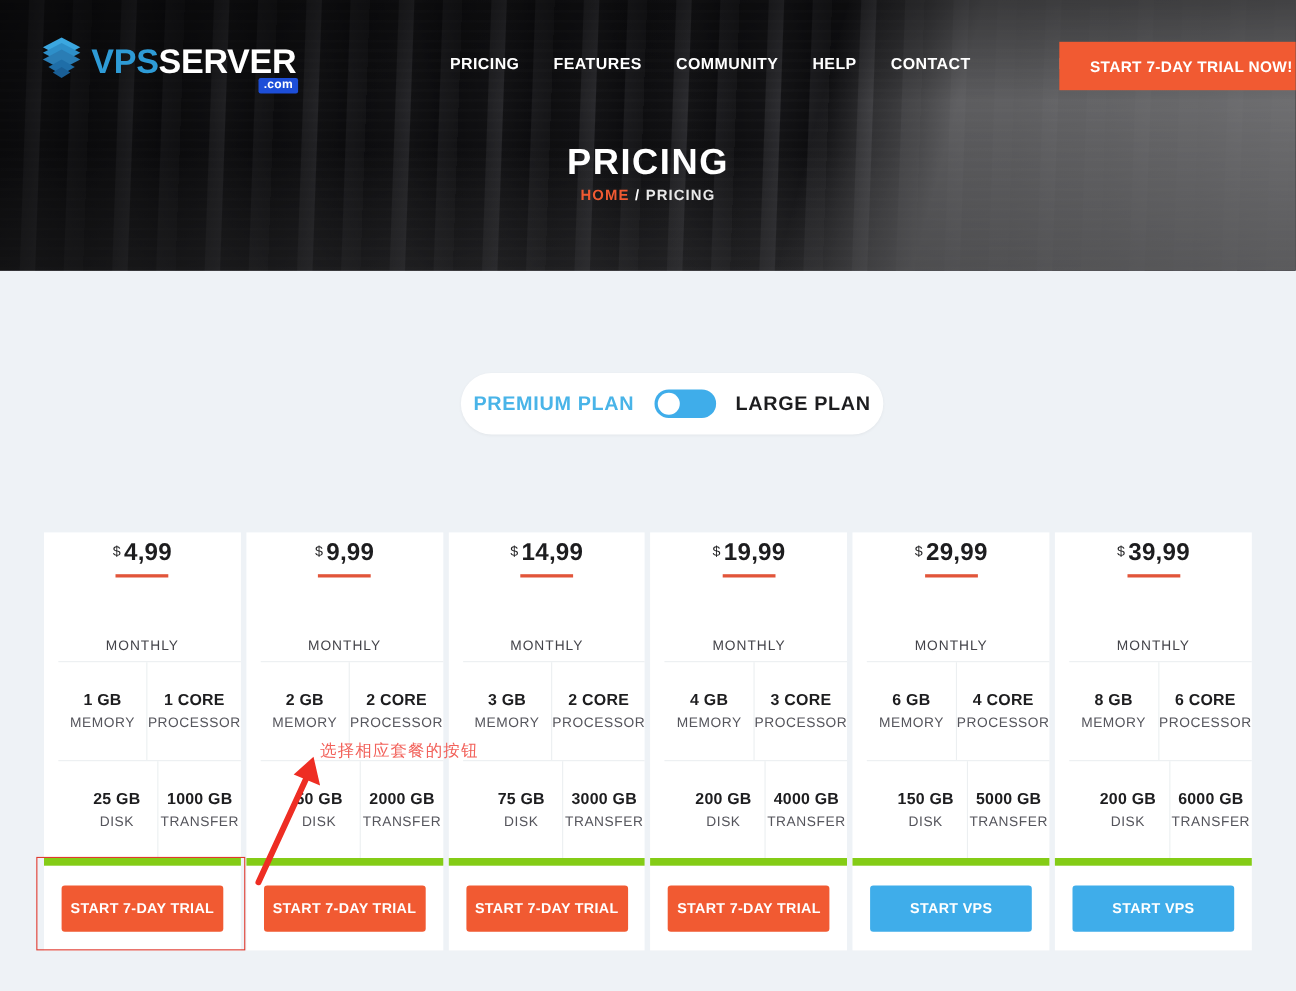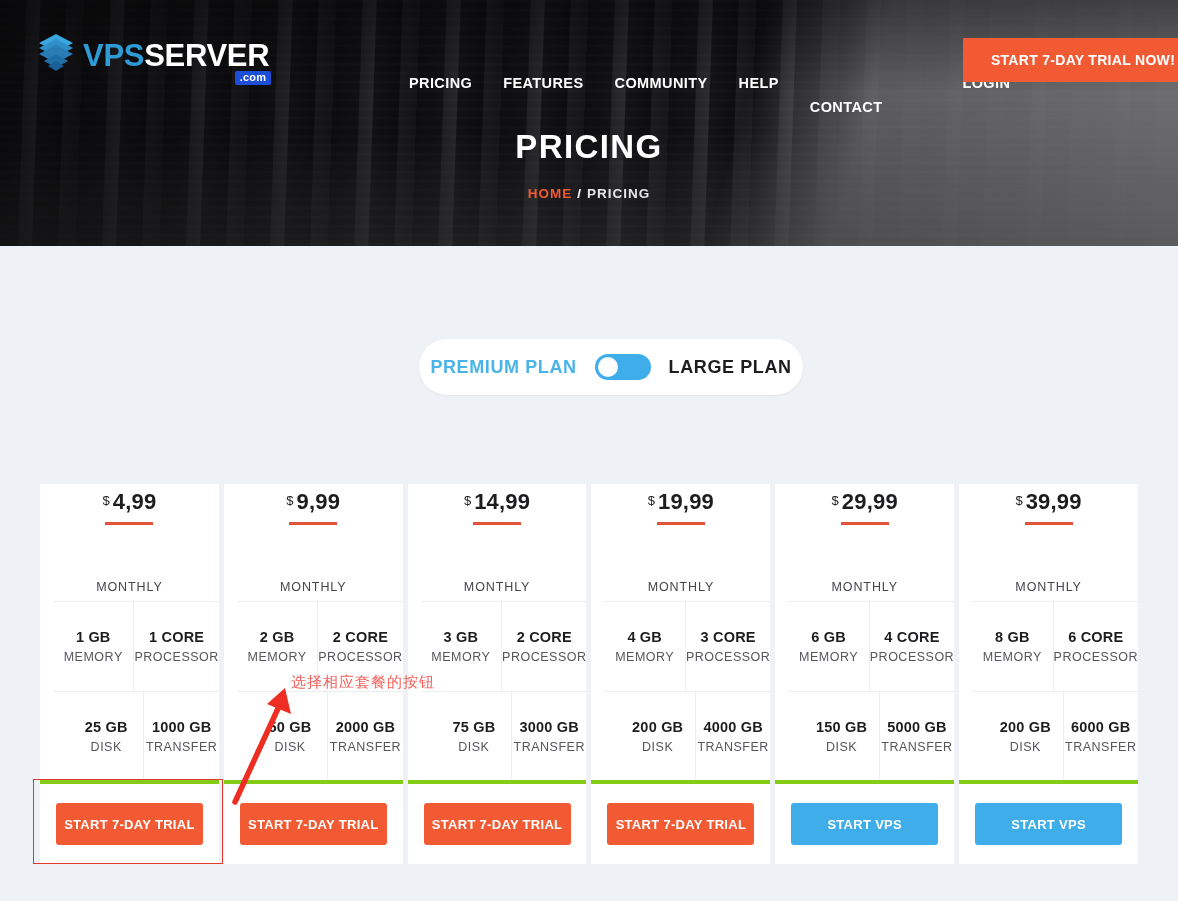--- a/index.html
+++ b/index.html
@@ -75,21 +75,21 @@
     font-size: 11px; font-weight: bold; letter-spacing: .2px;
     padding: 1px 5px 2px 5px; border-radius: 2px; margin-top: 32px;
   }
 
   .nav-links {
     position: absolute; left: 409px; top: 50px;
     display: flex; align-items: center;
     list-style: none;
   }
   .nav-links li { margin-right: 31px; }
-  .nav-links li:nth-child(5) { margin-right: 80px; margin-top: 48px; }
+  .nav-links li:nth-child(5) { margin-right: 80px; }
   .nav-links li:last-child { margin-right: 0; }
   .nav-link {
     color: #ffffff; text-decoration: none;
     font-size: 14.5px; font-weight: bold; letter-spacing: .4px;
     white-space: nowrap;
   }
   .nav-cta {
     position: absolute; left: 963px; top: 38px;
     width: 240px; height: 44px;
     background: #f15a32; color: #fff;
@@ -103,21 +103,21 @@
   
   .hero-title {
     position: absolute; left: 0; right: 0; top: 128px;
     text-align: center;
     color: #fff; font-size: 33px; font-weight: bold;
     letter-spacing: 1.4px;
   }
   .breadcrumb {
     position: absolute; left: 0; right: 0; top: 170px;
     text-align: center;
-    font-size: 13.5px; font-weight: bold; letter-spacing: 1px; margin-top: 16px;
+    font-size: 13.5px; font-weight: bold; letter-spacing: 1px;
   }
   .crumb-home { color: #f15a32; text-decoration: none; }
   .crumb-sep { color: #ffffff; margin: 0 5px; }
   .crumb-current { color: #e8e8e8; }
 
   
   .toggle-wrap {
     position: absolute; left: 419px; top: 339px;
     width: 384px; height: 56px;
     background: #ffffff; border-radius: 28px;
@@ -172,21 +172,21 @@
     flex: 1;
     display: flex; flex-direction: column;
     align-items: center; justify-content: center;
   }
   .spec-cell + .spec-cell { border-left: 1px solid #eceff1; }
   .spec-val { font-size: 14.5px; font-weight: bold; color: #1d1d1f; letter-spacing: .2px; }
   .spec-key { font-size: 12.5px; color: #55555c; letter-spacing: .5px; margin-top: 5px; }
 
   .card-cta-box {
     flex: 1;
-    border-top: 4px solid #84cc16;
+    border-top: 7px solid #84cc16;
     display: flex; align-items: center; justify-content: center;
   }
   .card-cta {
     width: 147px; height: 42px;
     border: none; border-radius: 3px; cursor: pointer;
     font-family: inherit; color: #fff;
     font-size: 13px; font-weight: bold; letter-spacing: .3px;
     white-space: nowrap;
   }
   .card-cta.orange { background: #f15a32; }

